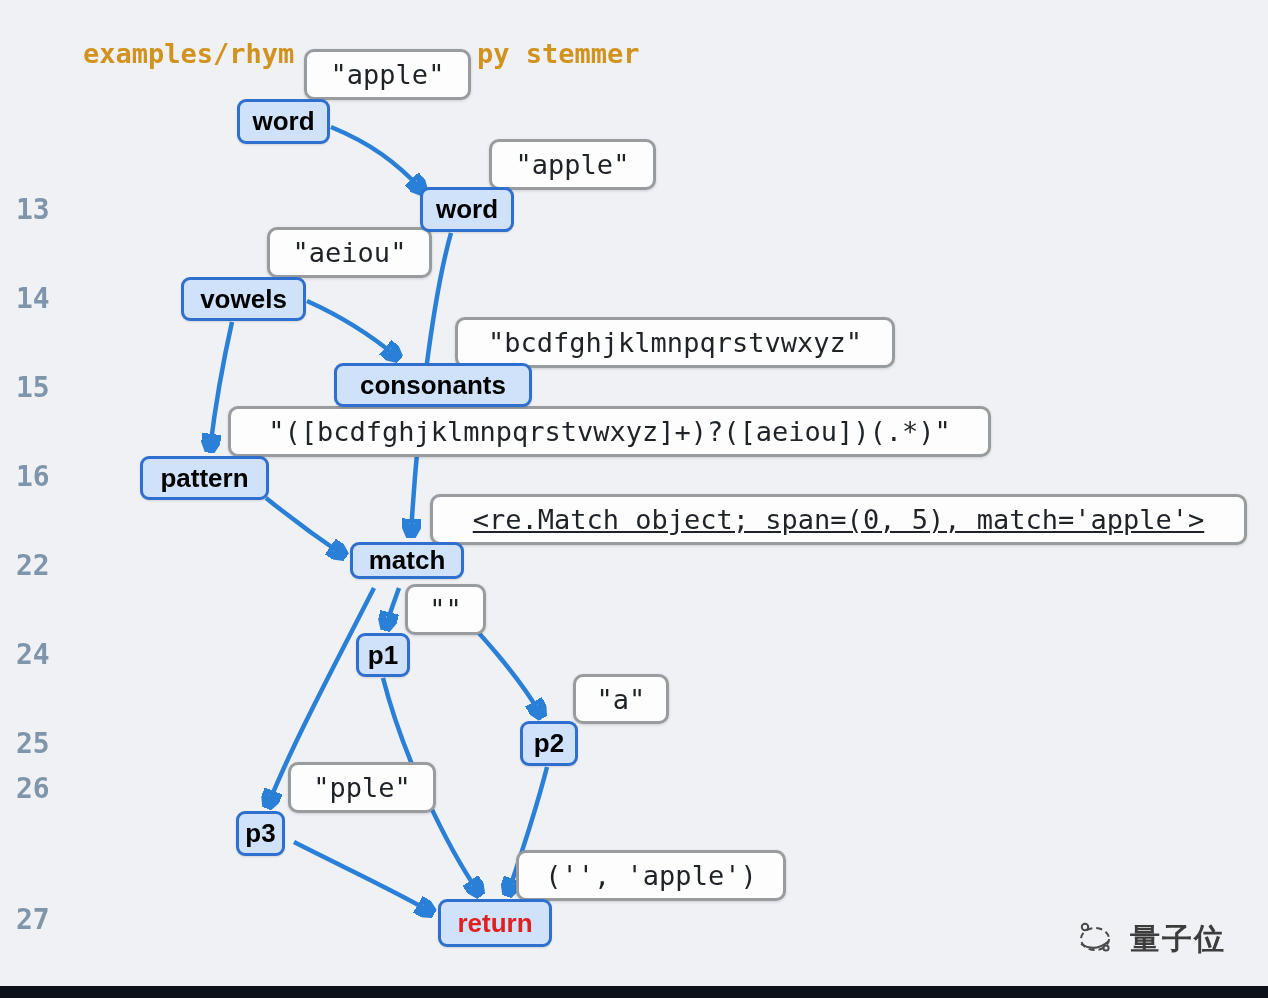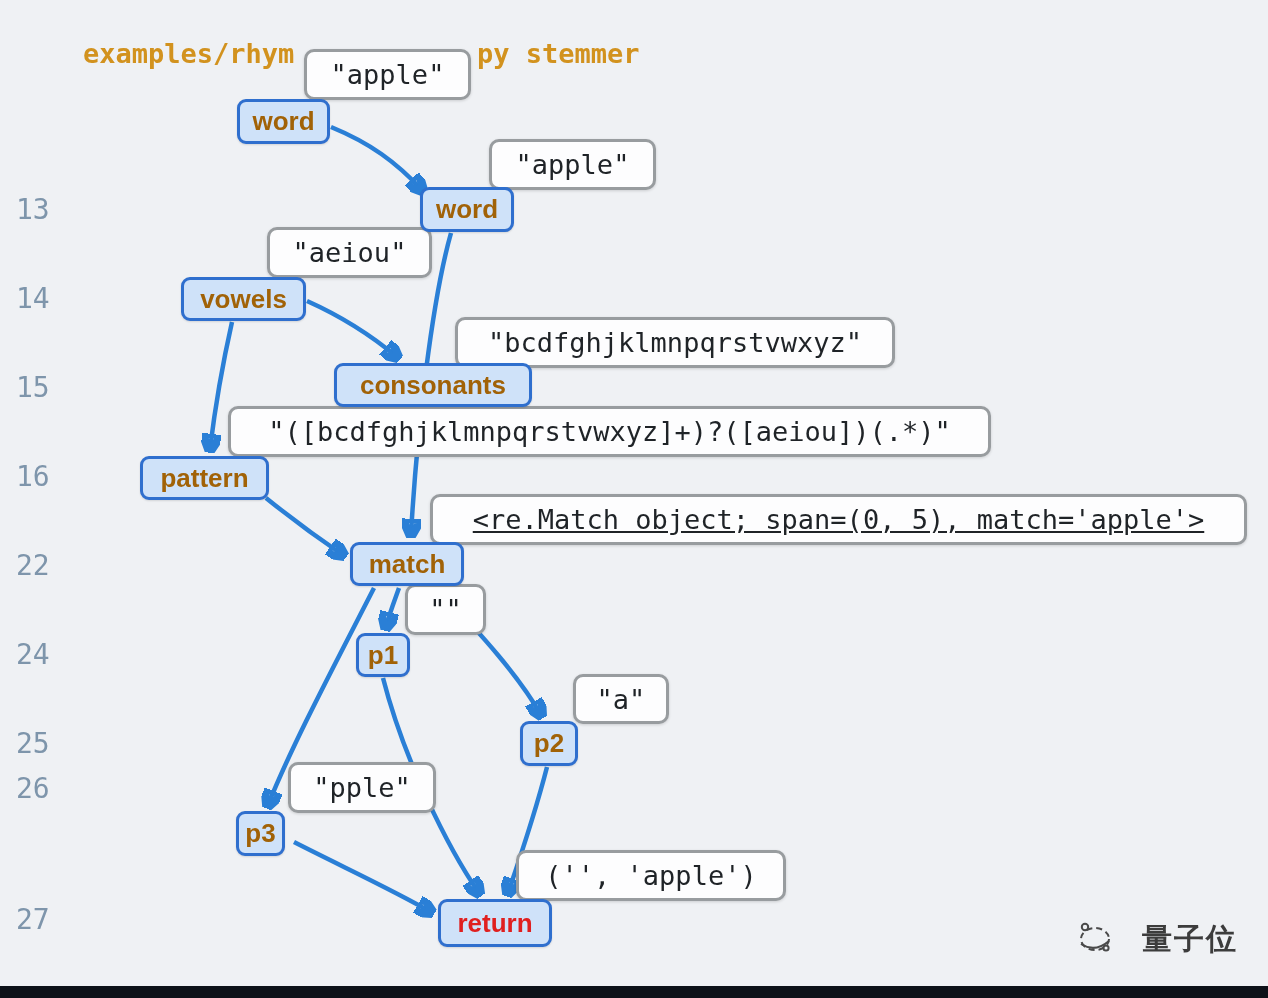--- a/index.html
+++ b/index.html
@@ -5,21 +5,21 @@
   * { margin:0; padding:0; box-sizing:border-box; }
   html,body { background:#e8eaed; }
   #stage {
     position:relative; width:1268px; height:998px;
     background:#eff1f4; overflow:hidden;
     font-family:"Liberation Sans", sans-serif;
   }
   .gutter-num {
     position:absolute; left:16px; width:48px; height:30px;
     font-family:"DejaVu Sans Mono", monospace;
-    font-size:28px; color:#7e95ab;
+    font-size:28px; color:#7e95ab;font-weight:bold;
   }
   .path-frag {
     position:absolute; top:38px;
     font-family:"DejaVu Sans Mono", monospace;
     font-weight:700; font-size:27px; color:#d2921e;
     white-space:pre;
   }
   #edges { position:absolute; left:0; top:0; }
   #edges path { stroke:#2a7fd6; stroke-width:4.5; fill:none; }
   .vbox {
@@ -27,31 +27,31 @@
     border:3px solid #989c9f; border-radius:10px;
     display:flex; align-items:center; justify-content:center;
     font-family:"DejaVu Sans Mono", monospace;
     font-size:27px; color:#1f2327; white-space:pre;
     box-shadow:0 1px 3px rgba(0,0,0,.15);
   }
   .node {
     position:absolute; background:#cfe2f9;
     border:3px solid #2f6fce; border-radius:9px;
     display:flex; align-items:center; justify-content:center;
-    font-weight:700; font-size:26px; color:#a16207;
+    font-weight:700; font-size:26px; color:#000000;
     cursor:pointer; box-shadow:0 1px 2px rgba(0,0,0,.12);
   }
   .node.return-node { color:#e01f1f; }
   .bottombar {
     position:absolute; left:0; top:986px; width:1268px; height:12px;
     background:#0d1118;
   }
   .watermark {
     position:absolute; left:1072px; top:914px;
-    display:flex; align-items:center; gap:24px; color:#3c3c3c;
+    display:flex; align-items:center; gap:12px; color:#3c3c3c;
   }
   .watermark .wm-text {
     font-family:"DejaVu Sans", sans-serif;
     font-weight:600; font-size:30px; letter-spacing:2px;
   }
 </style>
 </head>
 <body>
 
 <div id="stage">
@@ -97,21 +97,21 @@
   <div class="vbox" style="left:405px;top:584px;width:81px;height:51px;">""</div>
   <div class="vbox" style="left:573px;top:674px;width:96px;height:50px;">"a"</div>
   <div class="vbox" style="left:288px;top:762px;width:148px;height:51px;">"pple"</div>
   <div class="vbox" style="left:516px;top:850px;width:270px;height:51px;">('', 'apple')</div>
 
   <div class="node" style="left:237px;top:99px;width:93px;height:45px;">word</div>
   <div class="node" style="left:420px;top:187px;width:94px;height:45px;">word</div>
   <div class="node" style="left:181px;top:277px;width:125px;height:44px;">vowels</div>
   <div class="node" style="left:334px;top:363px;width:198px;height:44px;text-align:center;">consonants</div>
   <div class="node" style="left:140px;top:456px;width:129px;height:44px;">pattern</div>
-  <div class="node" style="left:350px;top:542px;width:114px;height:44px;">match</div>
+  <div class="node" style="left:350px;top:542px;width:114px;height:37px;">match</div>
   <div class="node" style="left:356px;top:633px;width:54px;height:44px;">p1</div>
   <div class="node" style="left:520px;top:721px;width:58px;height:45px;">p2</div>
   <div class="node" style="left:236px;top:811px;width:49px;height:45px;">p3</div>
   <div class="node return-node" style="left:438px;top:899px;width:114px;height:48px;">return</div>
 
   <div class="watermark">
     <span>
       <svg width="46" height="46" viewBox="0 0 46 46">
         <g stroke="#4a4a4a" stroke-width="2" fill="none">
           <ellipse cx="23" cy="25" rx="14" ry="11" stroke-dasharray="6 4"></ellipse>

